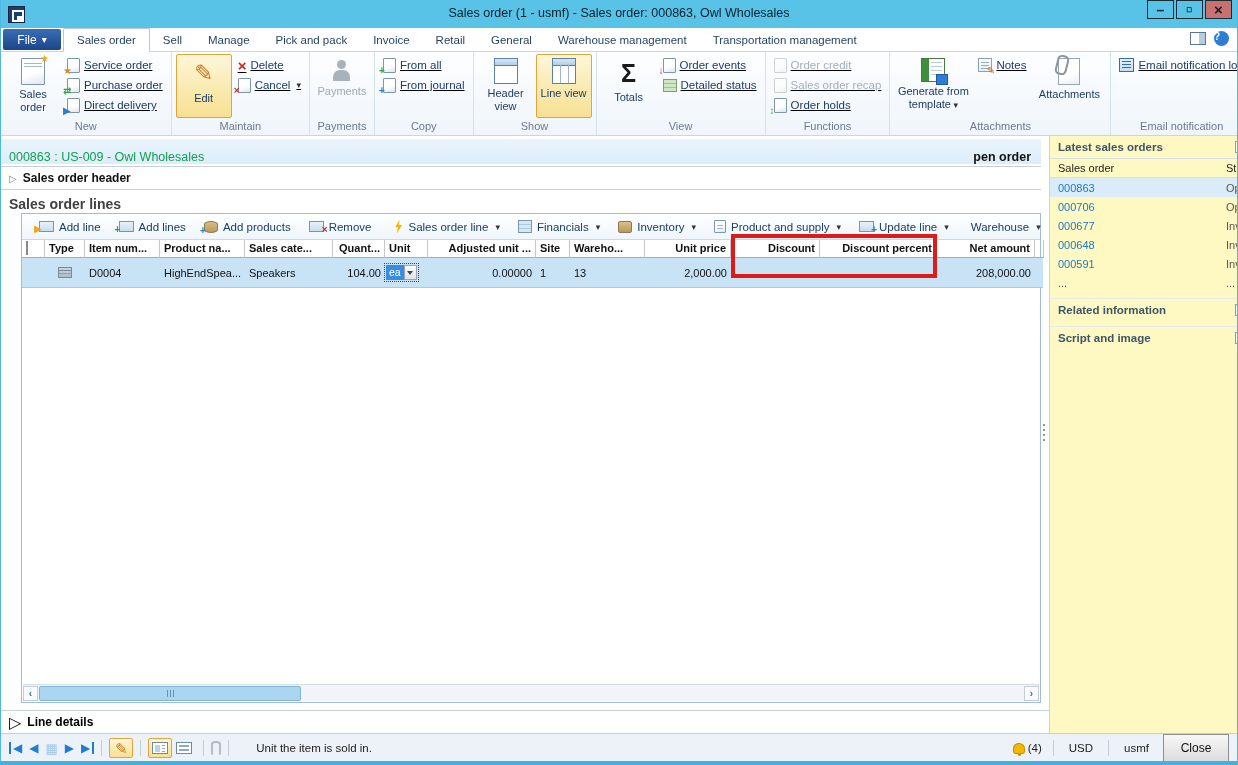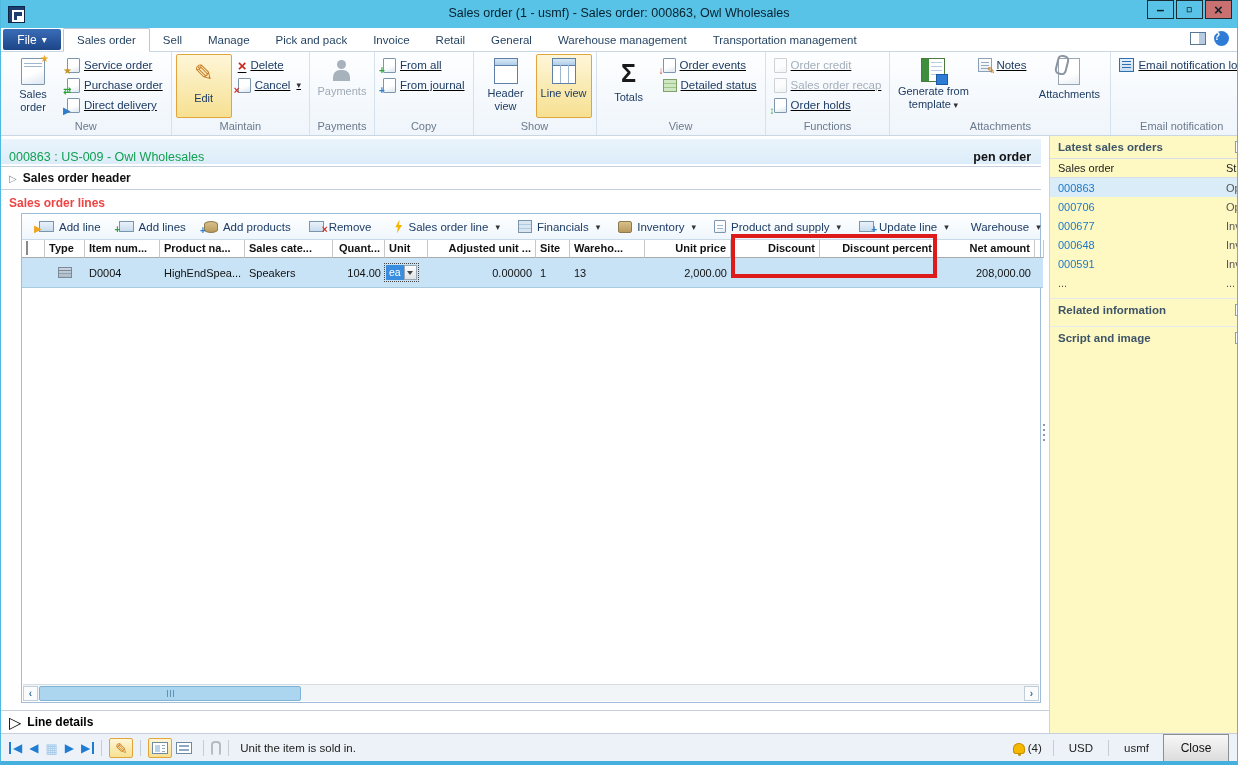--- a/index.html
+++ b/index.html
@@ -88,21 +88,21 @@
   .rowico { width:15px; height:11px; border:1px solid #7A96AE; background:linear-gradient(#EAF2FA,#C8DCEE); }
   .dbico { width:14px; height:12px; border:1px solid #8E7A4E; border-radius:50% / 28%; background:linear-gradient(#D8C08A,#B99A5C); }
   
   .orderbar { position:absolute; left:0; top:139px; width:1040px; height:25px; background:linear-gradient(#EAF4FC,#DCEDF9); display:flex; align-items:flex-end; }
   .orderbar .otitle { margin-left:8px; font-size:12.5px; color:#12A052; }
   .orderbar .ostat { position:absolute; right:10px; font-size:12.5px; font-weight:bold; color:#111; }
   .secrow { position:absolute; left:0; width:1040px; height:24px; border-top:1px solid #C5D0DC; display:flex; align-items:center; background:#fff; }
   .secrow .tri { margin-left:8px; font-size:10px; color:#7A8A9A; }
   .tri::before { content:"▷"; }
   .secrow .stitle { margin-left:6px; font-size:12px; font-weight:bold; color:#111; }
-  .linestitle { position:absolute; left:8px; top:196px; font-size:12px; font-weight:bold; color:#ef4444; }
+  .linestitle { position:absolute; left:8px; top:196px; font-size:14px; font-weight:bold; color:#404040; }
   
   .lpanel { position:absolute; left:20px; top:213px; width:1020px; height:490px; border:1px solid #9FBCD8; background:#fff; }
   .ltoolbar { position:absolute; left:0; top:0; right:0; height:26px; border-bottom:1px solid #C9D9E8; background:linear-gradient(#FEFFFF,#EFF6FC); display:flex; align-items:center; padding-left:8px; }
   .tbtn { display:flex; align-items:center; gap:5px; font-size:11.5px; color:#1E3C64; padding:0 9px; height:22px; white-space:nowrap; }
   .tsep { width:1px; height:18px; background:#C9D9E8; margin:0 2px; }
   
   .grid { position:absolute; left:0; top:26px; right:0; }
   .grow { display:grid; grid-template-columns:23px 40px 75px 85px 88px 52px 43px 108px 34px 75px 86px 89px 117px 98px 1fr; }
   .hc { height:18px; line-height:17px; font-size:11px; font-weight:bold; color:#111; border-right:1px solid #C8C8C8; border-bottom:1px solid #ABABAB; padding:0 4px; overflow:hidden; white-space:nowrap; }
   .hc.r { text-align:right; }
@@ -157,21 +157,21 @@
   .gridglyph { color:#9DC6E8; font-size:13px; }
   .gridglyph::before { content:"▦"; }
   .ssep { width:1px; height:16px; background:#C2CDD8; margin:0 7px; }
   .togglebox { width:24px; height:20px; border:1px solid transparent; border-radius:2px; display:flex; align-items:center; justify-content:center; }
   .togglebox.on { background:linear-gradient(#FEF6D8,#F6E091); border-color:#E3A43C; }
   .viewico { width:16px; height:12px; border:1px solid #6E89A4; background:#fff; position:relative; }
   .viewico.detail::before { content:""; position:absolute; left:2px; top:2px; width:5px; height:7px; background:#B9D2E8; }
   .viewico.detail::after { content:""; position:absolute; left:9px; right:2px; top:2px; height:7px; background:repeating-linear-gradient(#8FA9C4 0 1px,transparent 1px 3px); }
   .viewico.list::after { content:""; position:absolute; left:2px; right:2px; top:2px; height:8px; background:repeating-linear-gradient(#8FA9C4 0 2px,transparent 2px 4px); }
   .clipsm { width:10px; height:14px; border:2px solid #A7AEB6; border-radius:4px 4px 2px 2px; border-bottom:none; opacity:.8; }
-  .hint { font-size:11.5px; color:#222; margin-left:4px; }
+  .hint { font-size:11.5px; color:#222; margin-left:20px; }
   .sright { margin-left:auto; display:flex; align-items:center; }
   .bell { width:12px; height:11px; background:#F5B800; border:1px solid #C98E00; border-radius:50% 50% 3px 3px; position:relative; }
   .bell::after { content:""; position:absolute; left:4px; bottom:-3px; width:3px; height:3px; border-radius:50%; background:#C98E00; }
   .scount { font-size:11.5px; color:#222; margin:0 4px 0 3px; }
   .stext { font-size:11.5px; color:#222; padding:0 8px; }
   .closebtn { width:66px; height:28px; margin-left:6px; background:linear-gradient(#F7F7F7,#DCDCDC); border:1px solid #8E8E8E; font-size:12px; color:#111; display:flex; align-items:center; justify-content:center; }
 </style>
 </head>
 <body>
 

